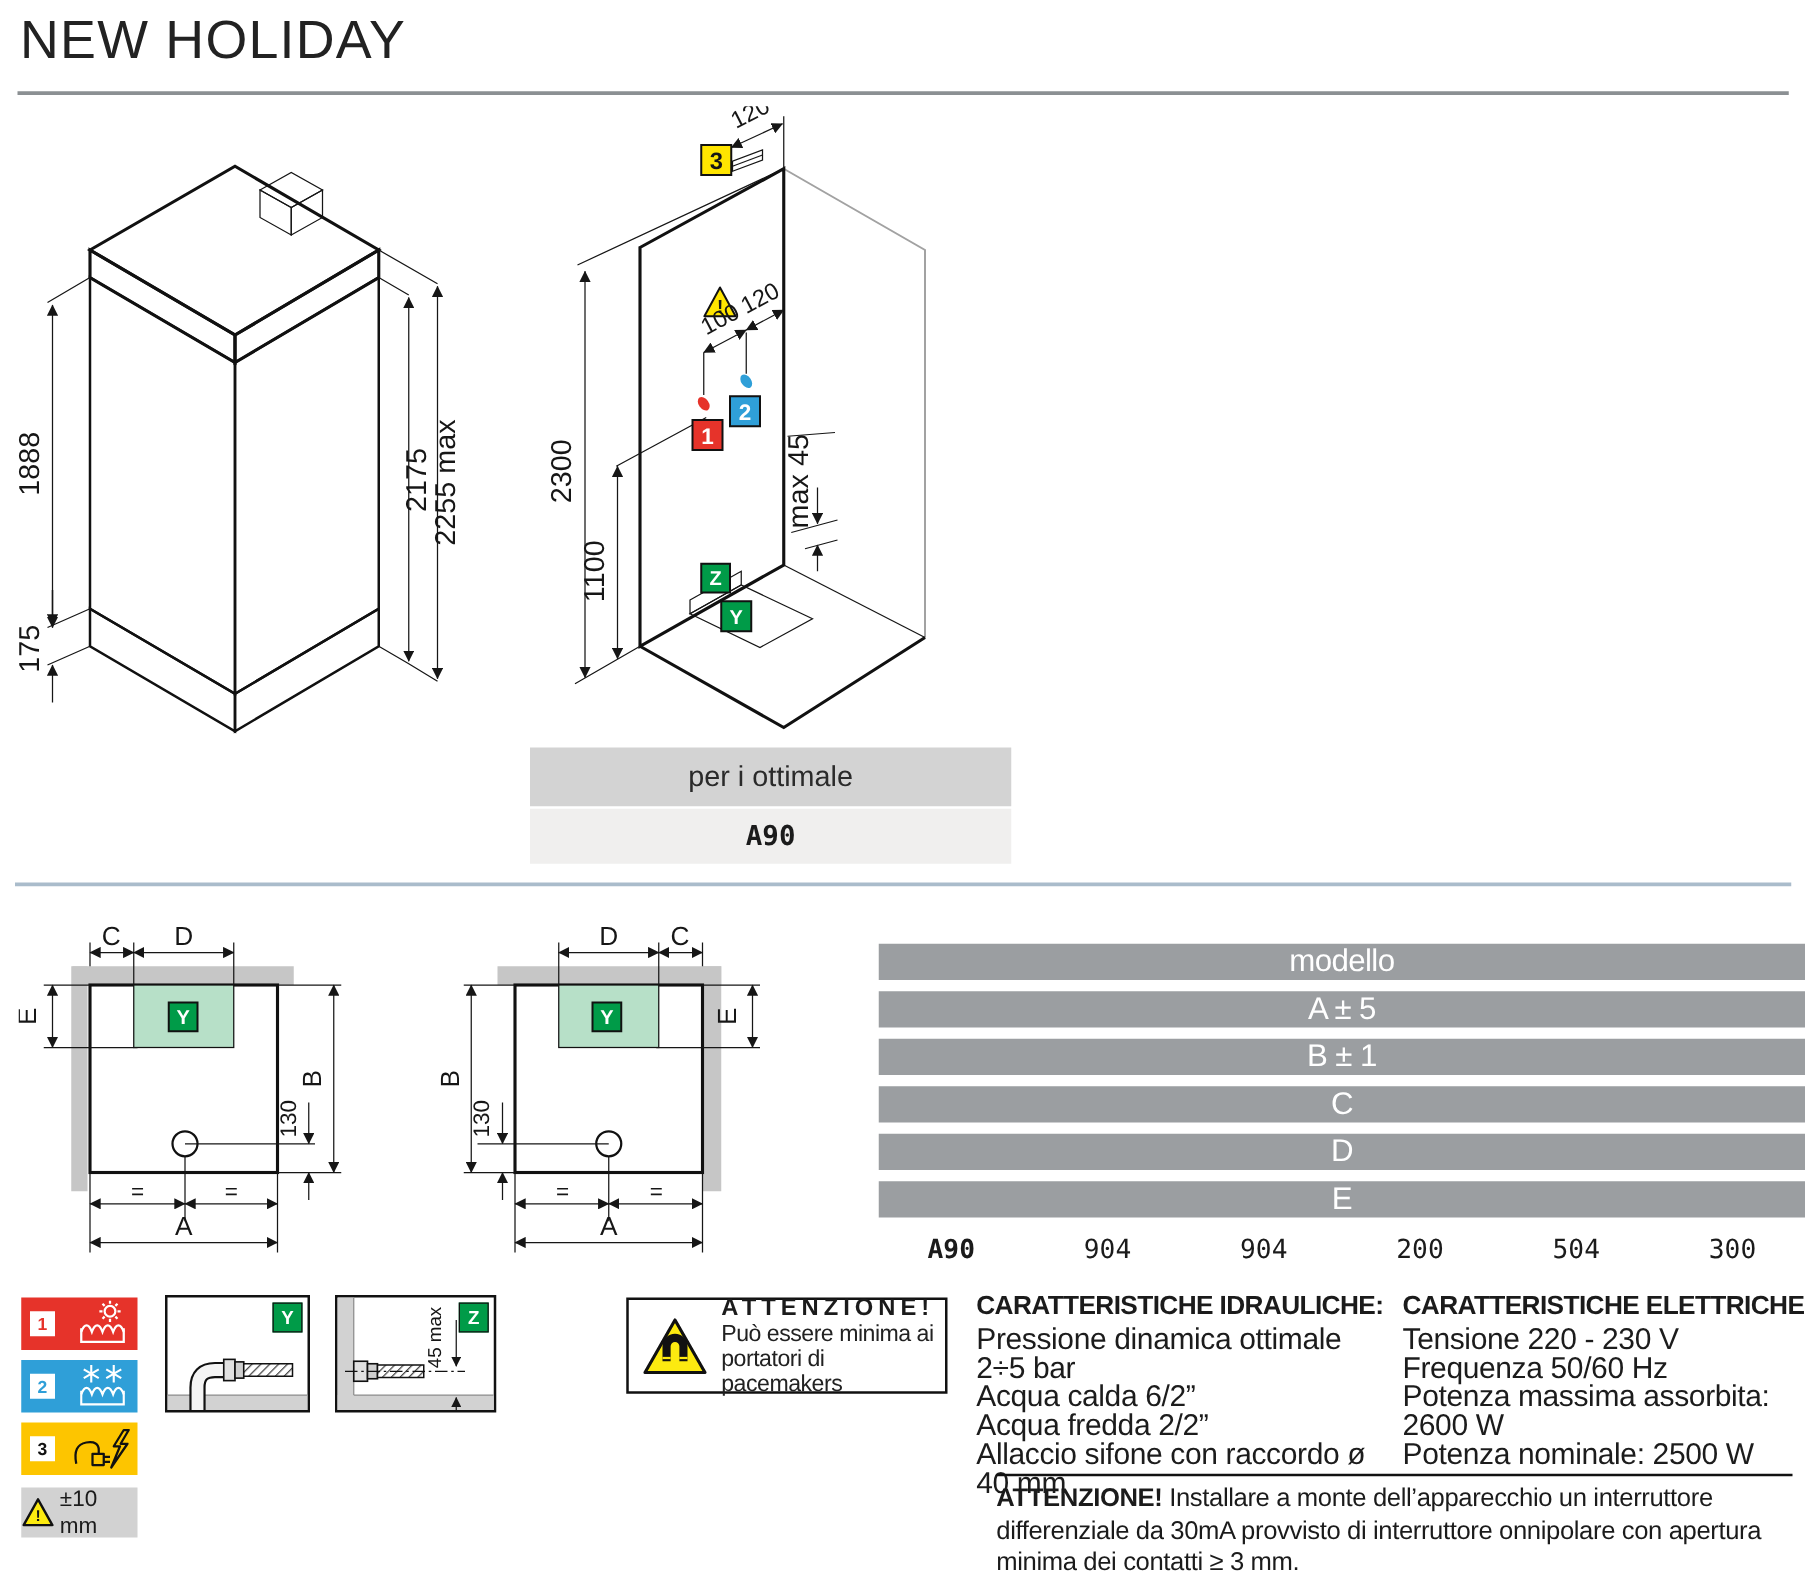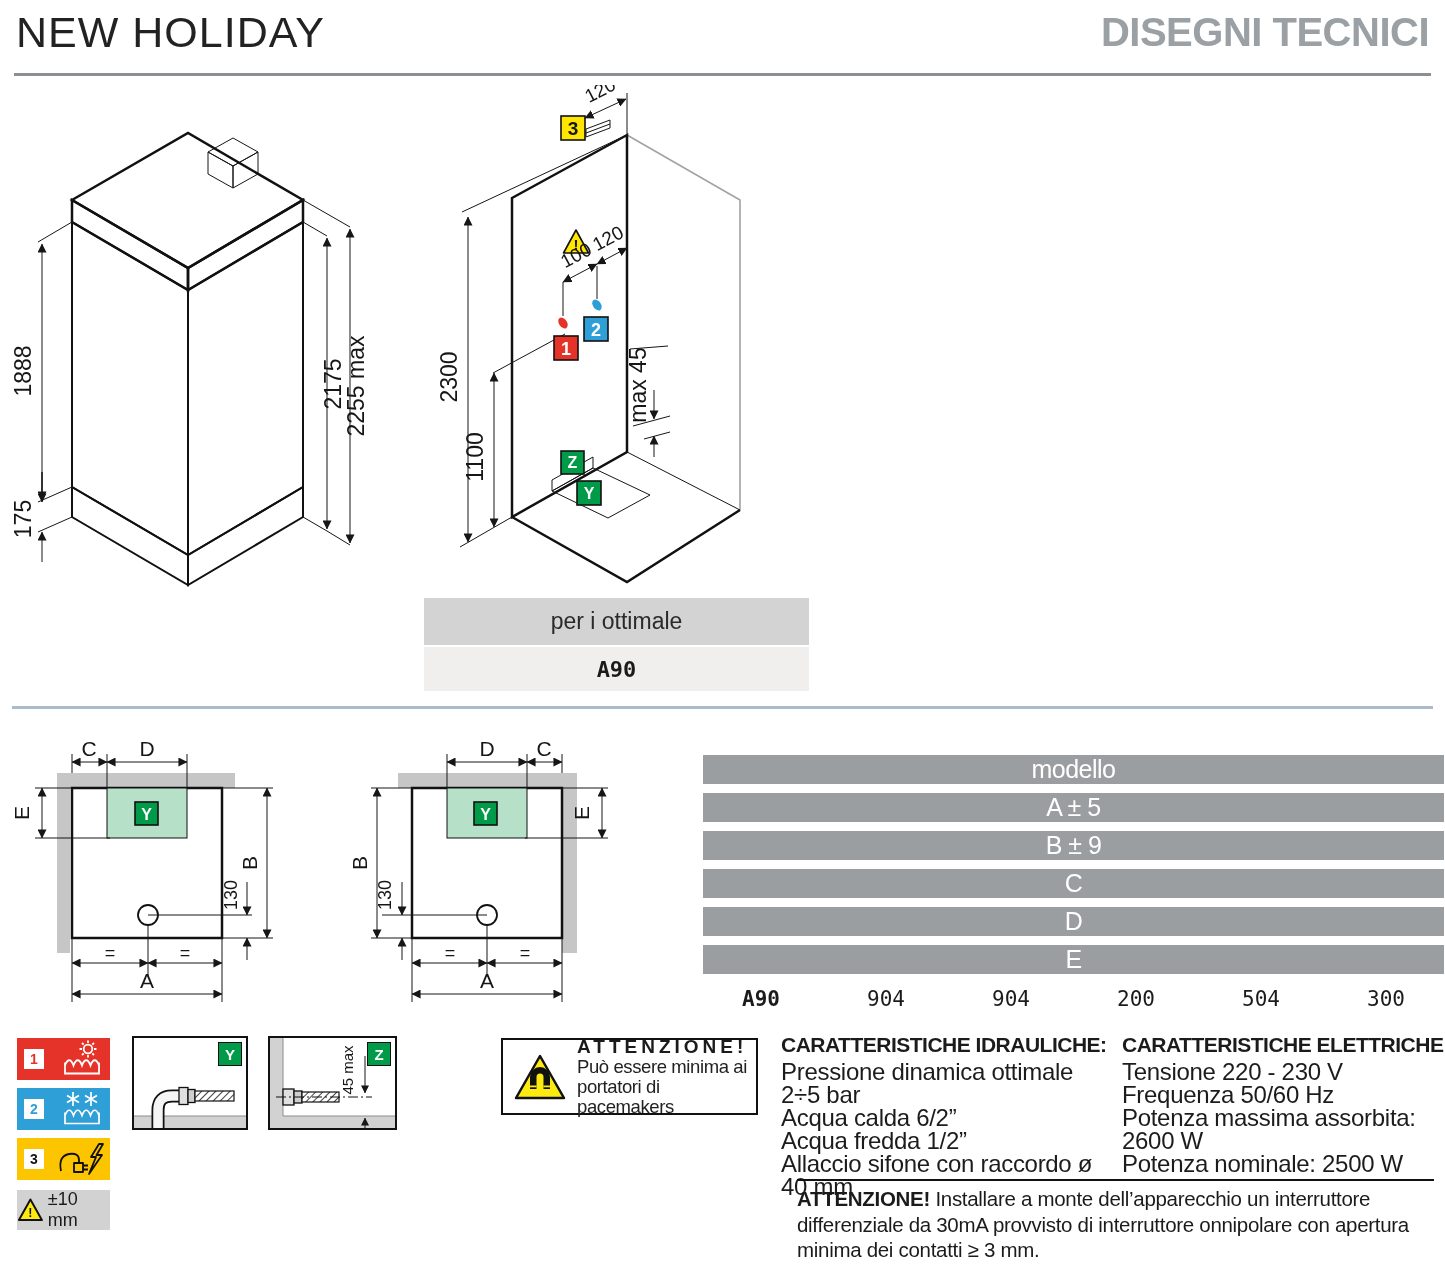--- a/index.html
+++ b/index.html
@@ -62,21 +62,20 @@
   .thin{stroke:#161616;stroke-width:1;fill:none;}
   .thick{stroke:#111;stroke-width:2.5;fill:none;}
   .med{stroke:#111;stroke-width:2;fill:none;}
 </style>
 </head>
 <body>
 
 <div class="page">
 
   <div class="abs title">NEW HOLIDAY</div>
-  <div class="abs subtitle">DISEGNI TECNICI</div>
   <div class="abs hrule"></div>
 
   <svg class="abs" style="left:12px;top:98px" width="400" height="505" viewBox="0 0 400 505">
     <defs>
       <marker id="arI" viewBox="0 0 10 10" refX="9.5" refY="5" markerWidth="9" markerHeight="9" orient="auto-start-reverse">
         <path d="M0,0 L10,5 L0,10 z" fill="#161616"></path>
       </marker>
     </defs>
     <g>
       <polygon class="thick" points="60,102 176,35 291,102 176,170" fill="#fff"></polygon>
@@ -258,21 +257,21 @@
     <text class="ps" transform="translate(61,163) rotate(-90)" text-anchor="middle">130</text>
     <text class="ps" x="120" y="227" text-anchor="middle">=</text>
     <text class="ps" x="195" y="227" text-anchor="middle">=</text>
     <text class="pl" x="157" y="256" text-anchor="middle">A</text>
   </svg>
 
   <div class="abs spec-table">
     <div class="thead">
       <div class="th">modello</div>
       <div class="th">A ± 5</div>
-      <div class="th">B ± 9</div>
+      <div class="th">B ± 1</div>
       <div class="th">C</div>
       <div class="th">D</div>
       <div class="th">E</div>
     </div>
     <div class="trow">
       <div class="td model">A90</div>
       <div class="td">904</div>
       <div class="td">904</div>
       <div class="td">200</div>
       <div class="td">504</div>
@@ -377,21 +376,21 @@
       <div class="t">ATTENZIONE!</div>
       <div class="l">Può essere minima ai</div>
       <div class="l">portatori di pacemakers</div>
     </div>
   </div>
 
   <div class="abs block" style="left:781px;top:1033px">
     <div class="bt">CARATTERISTICHE IDRAULICHE:</div>
     <div class="bl">Pressione dinamica ottimale 2÷5 bar</div>
     <div class="bl">Acqua calda 6/2”</div>
-    <div class="bl">Acqua fredda 1/2”</div>
+    <div class="bl">Acqua fredda 2/2”</div>
     <div class="bl">Allaccio sifone con raccordo ø 40 mm</div>
   </div>
 
   <div class="abs block" style="left:1122px;top:1033px">
     <div class="bt">CARATTERISTICHE ELETTRICHE:</div>
     <div class="bl">Tensione 220 - 230 V</div>
     <div class="bl">Frequenza 50/60 Hz</div>
     <div class="bl">Potenza massima assorbita: 2600 W</div>
     <div class="bl">Potenza nominale: 2500 W</div>
   </div>

